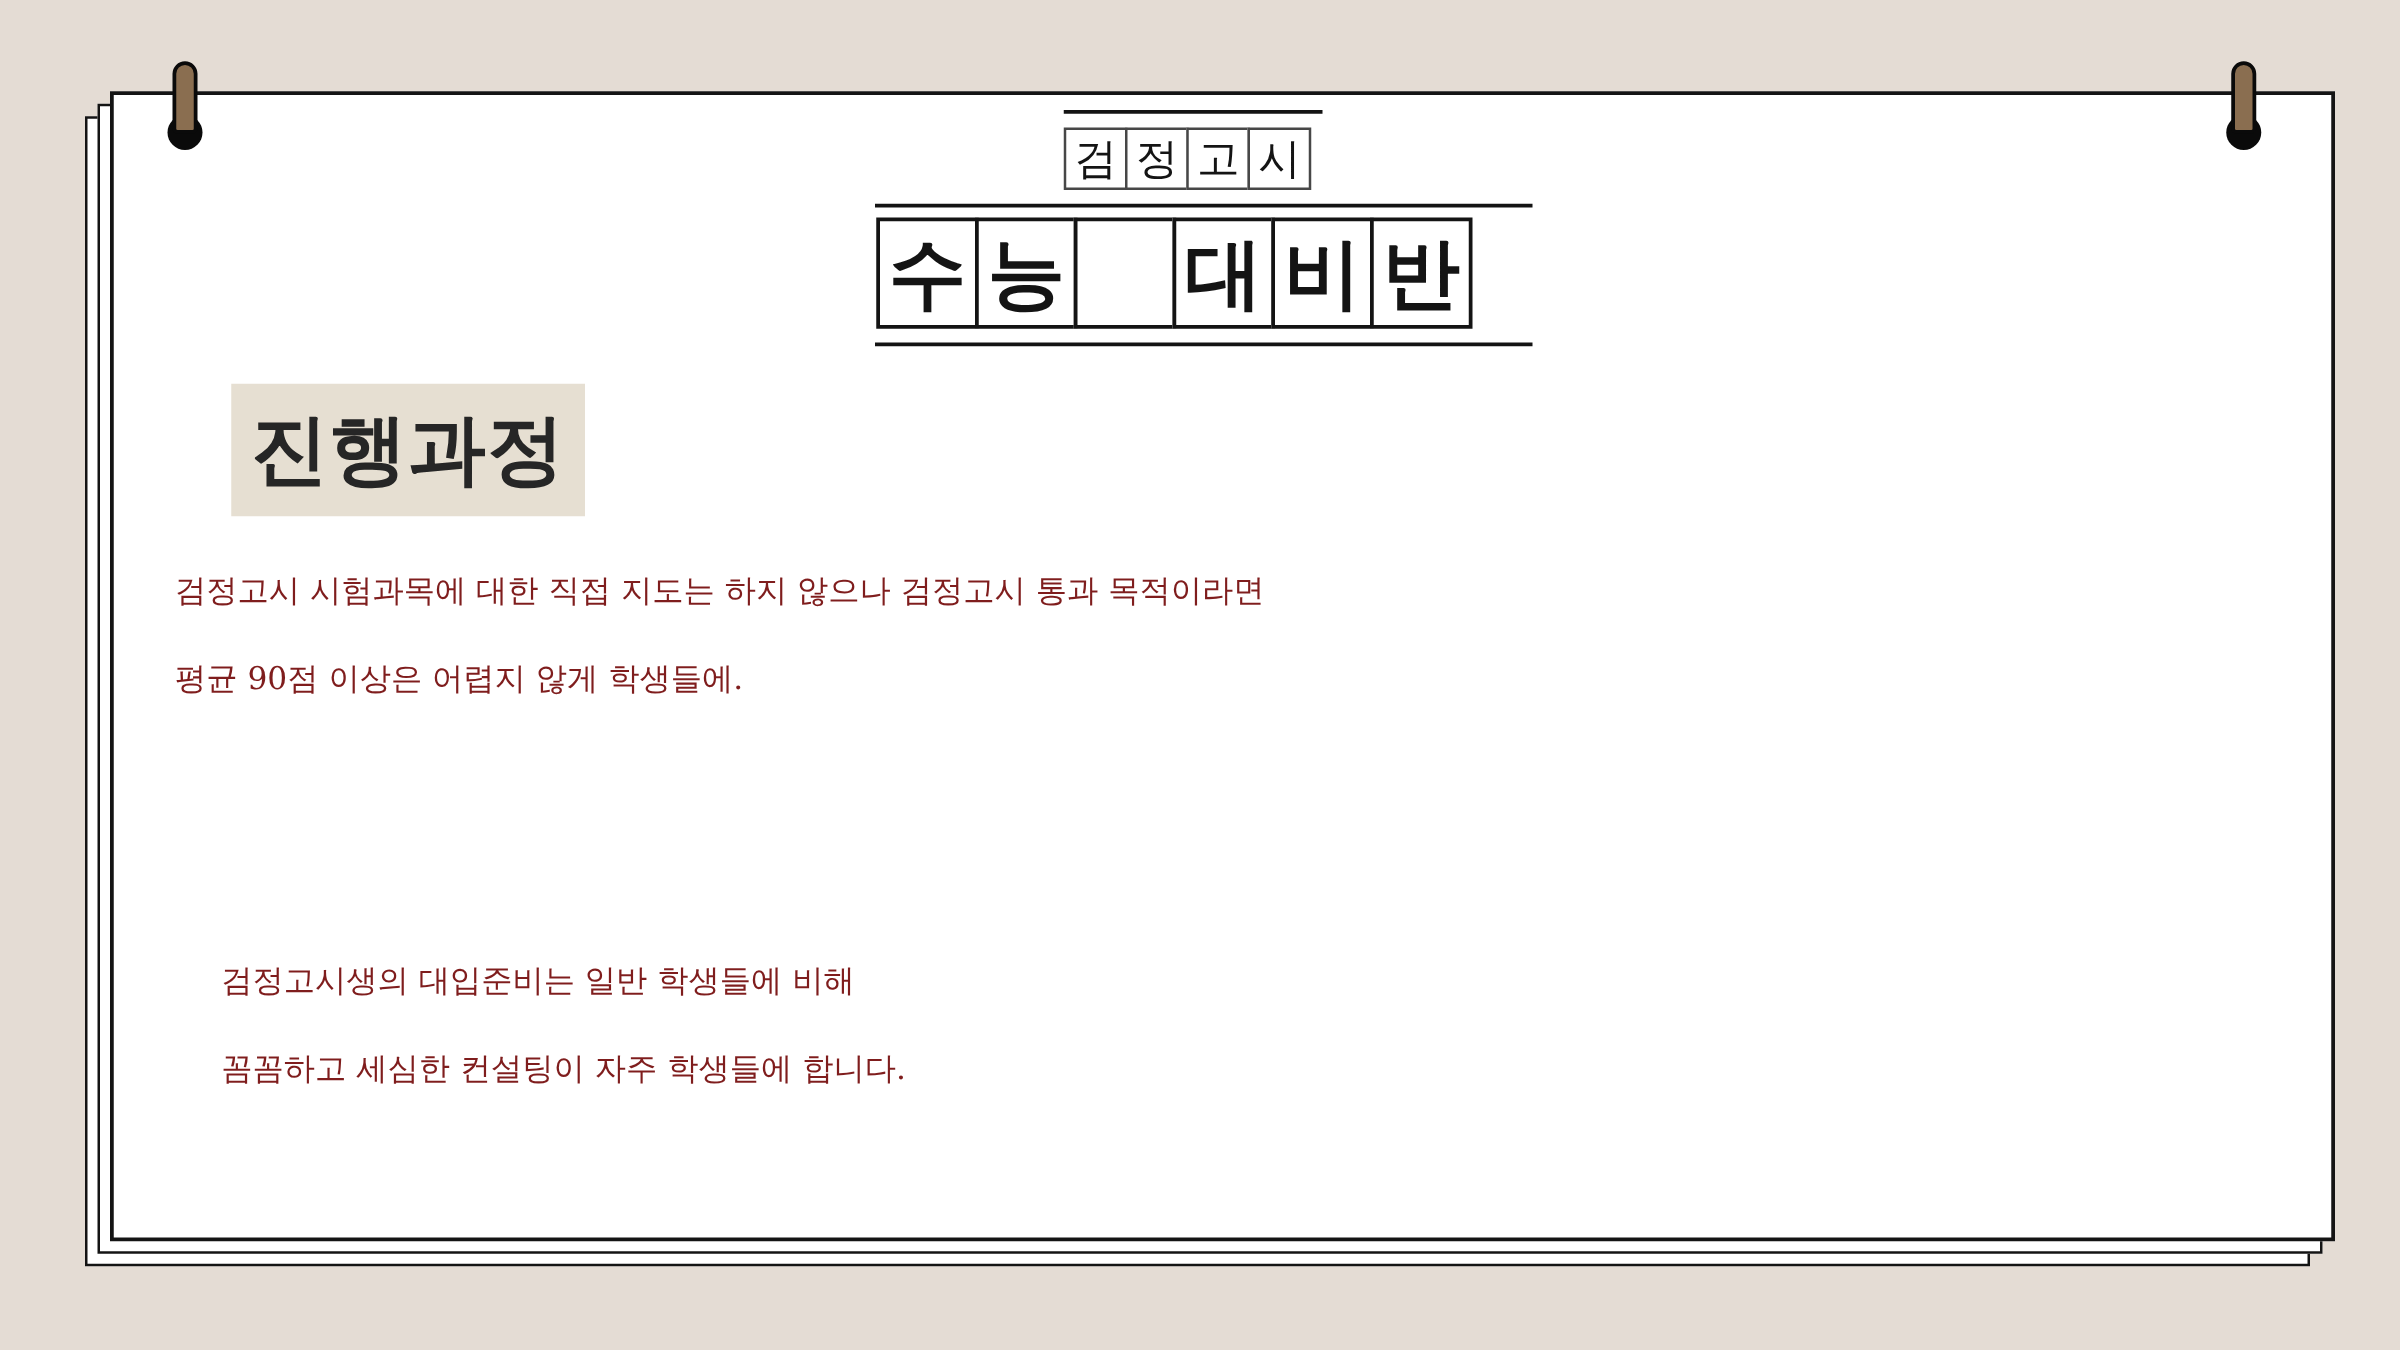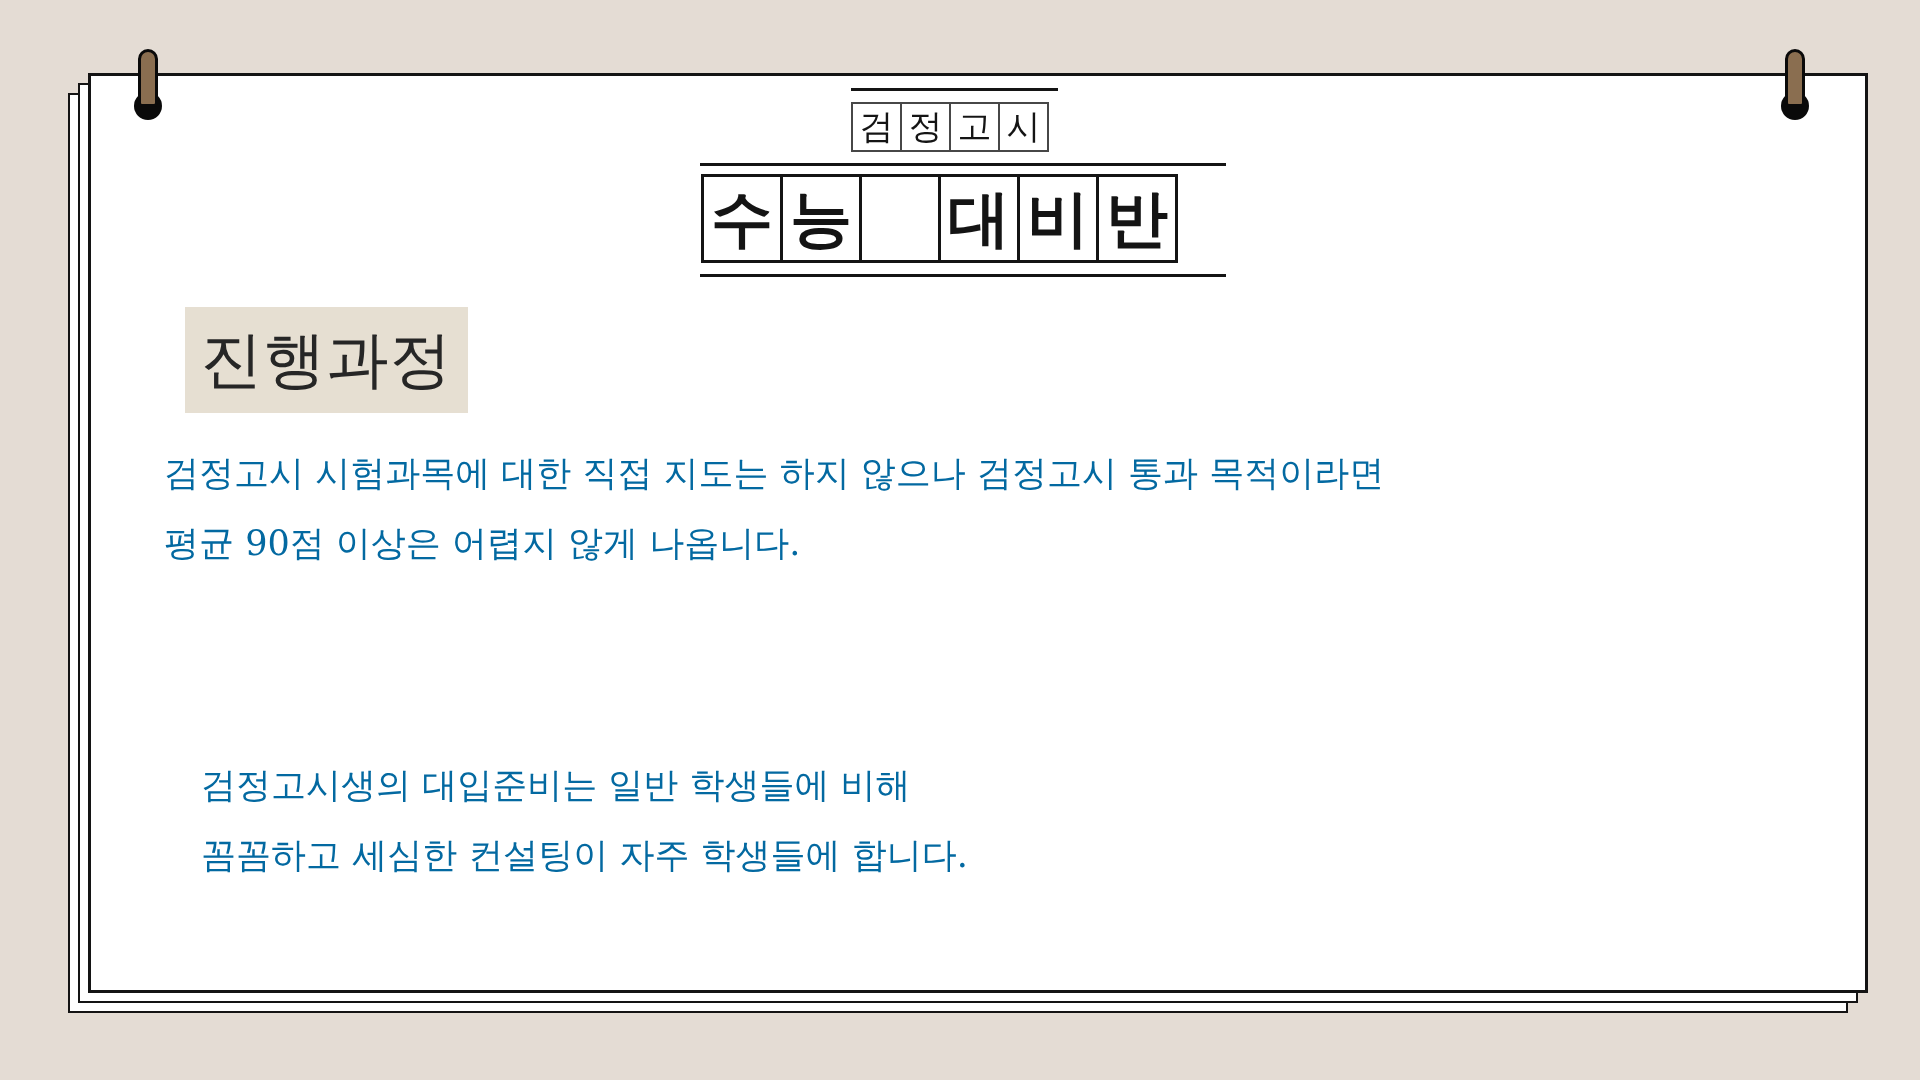--- a/index.html
+++ b/index.html
@@ -47,27 +47,27 @@
     width:82px;height:89px;box-sizing:border-box;border:3px solid #141414;
     margin-right:-3px;display:flex;align-items:center;justify-content:center;
     font-size:62px;font-weight:700;color:#141414;background:#ffffff;
   }
   
   .heading-highlight{
     position:absolute;left:185px;top:307px;width:283px;height:106px;
     background:#e6dfd2;display:flex;align-items:center;justify-content:center;
   }
   .heading-text{
-    font-size:62px;font-weight:400;color:#262626;letter-spacing:1px;
+    font-size:62px;font-weight:700;color:#262626;letter-spacing:1px;
     white-space:nowrap;
   }
   
   .para{
-    position:absolute;left:164px;font-size:35px;line-height:70px;
-    color:#0369a1;white-space:nowrap;
+    position:absolute;left:140px;font-size:25px;line-height:70px;
+    color:#7f1d1d;white-space:nowrap;
   }
   .para-1{top:438px;}
   .para-2{top:750px;margin-left:37px;}
 </style>
 </head>
 <body>
 
 <div class="sheet sheet3"></div>
 <div class="sheet sheet2"></div>
 <div class="card"></div>
@@ -98,18 +98,18 @@
   <div class="big-cell">반</div>
 </div>
 <div class="hline line-bot"></div>
 
 <div class="heading-highlight">
   <span class="heading-text">진행과정</span>
 </div>
 
 <div class="para para-1">
   <div>검정고시 시험과목에 대한 직접 지도는 하지 않으나 검정고시 통과 목적이라면</div>
-  <div>평균 90점 이상은 어렵지 않게 나옵니다.</div>
+  <div>평균 90점 이상은 어렵지 않게 학생들에.</div>
 </div>
 <div class="para para-2">
   <div>검정고시생의 대입준비는 일반 학생들에 비해</div>
   <div>꼼꼼하고 세심한 컨설팅이 자주 학생들에 합니다.</div>
 </div>
 
 </body></html>

